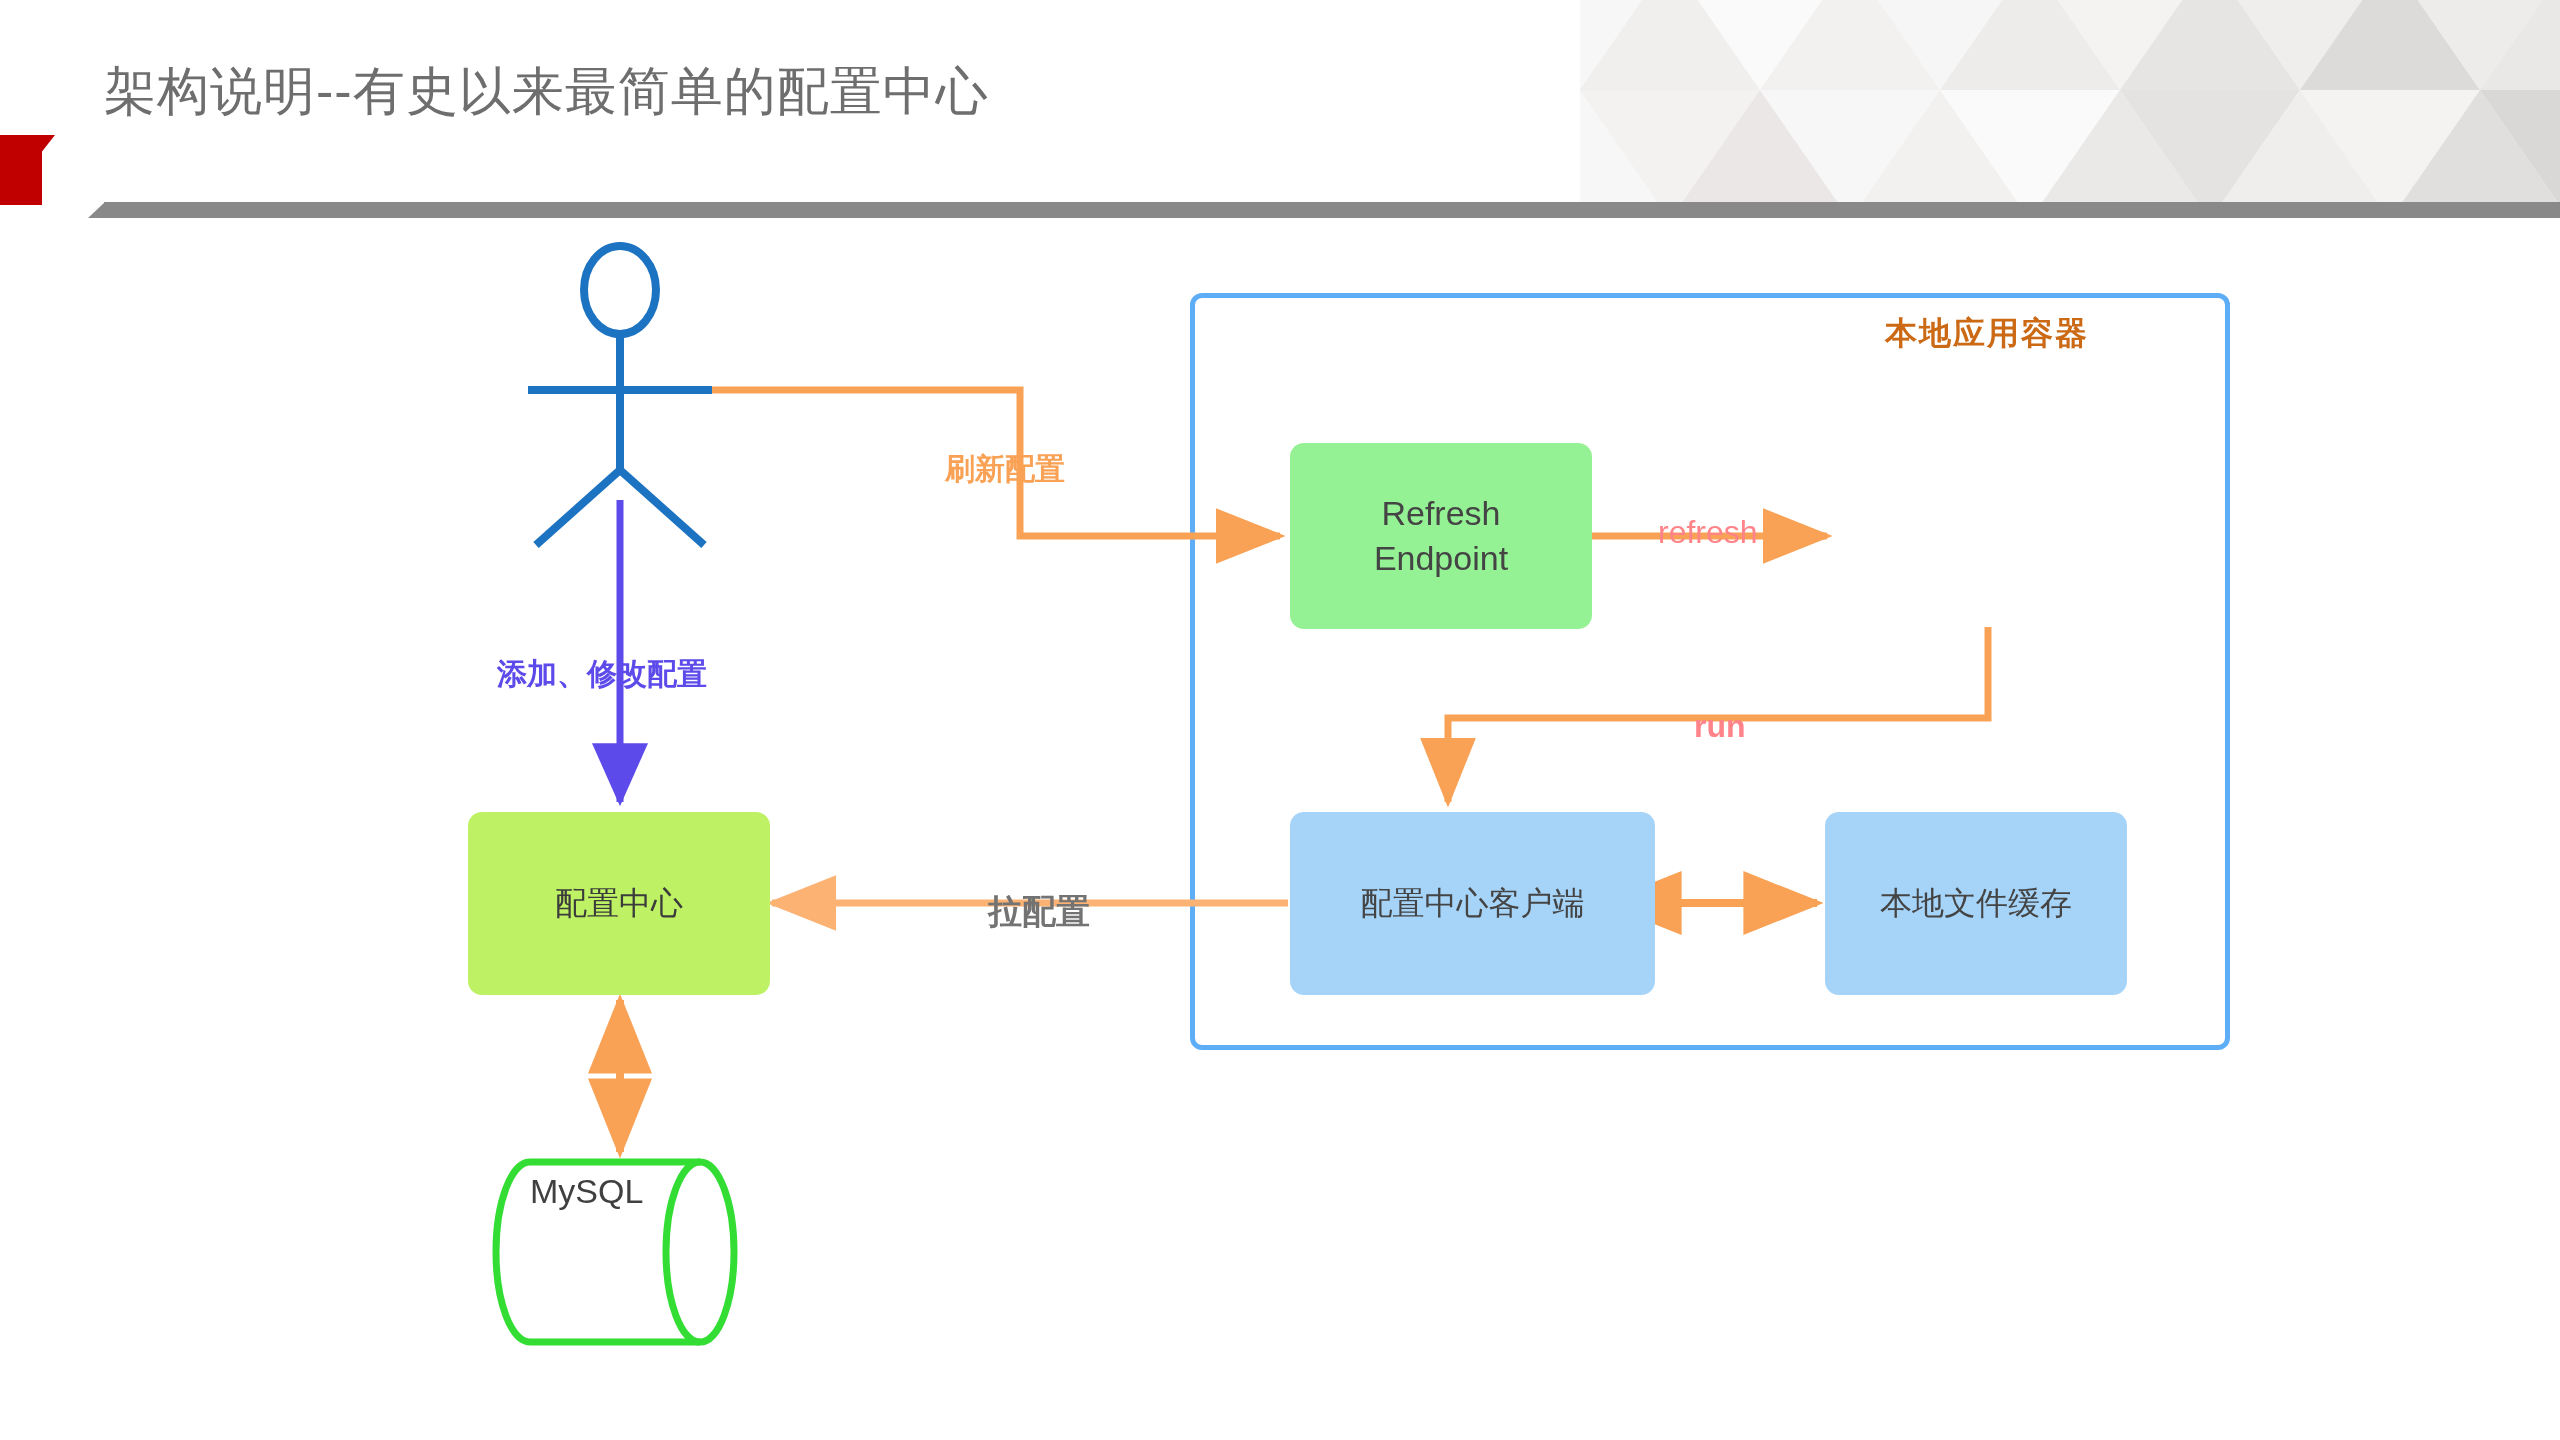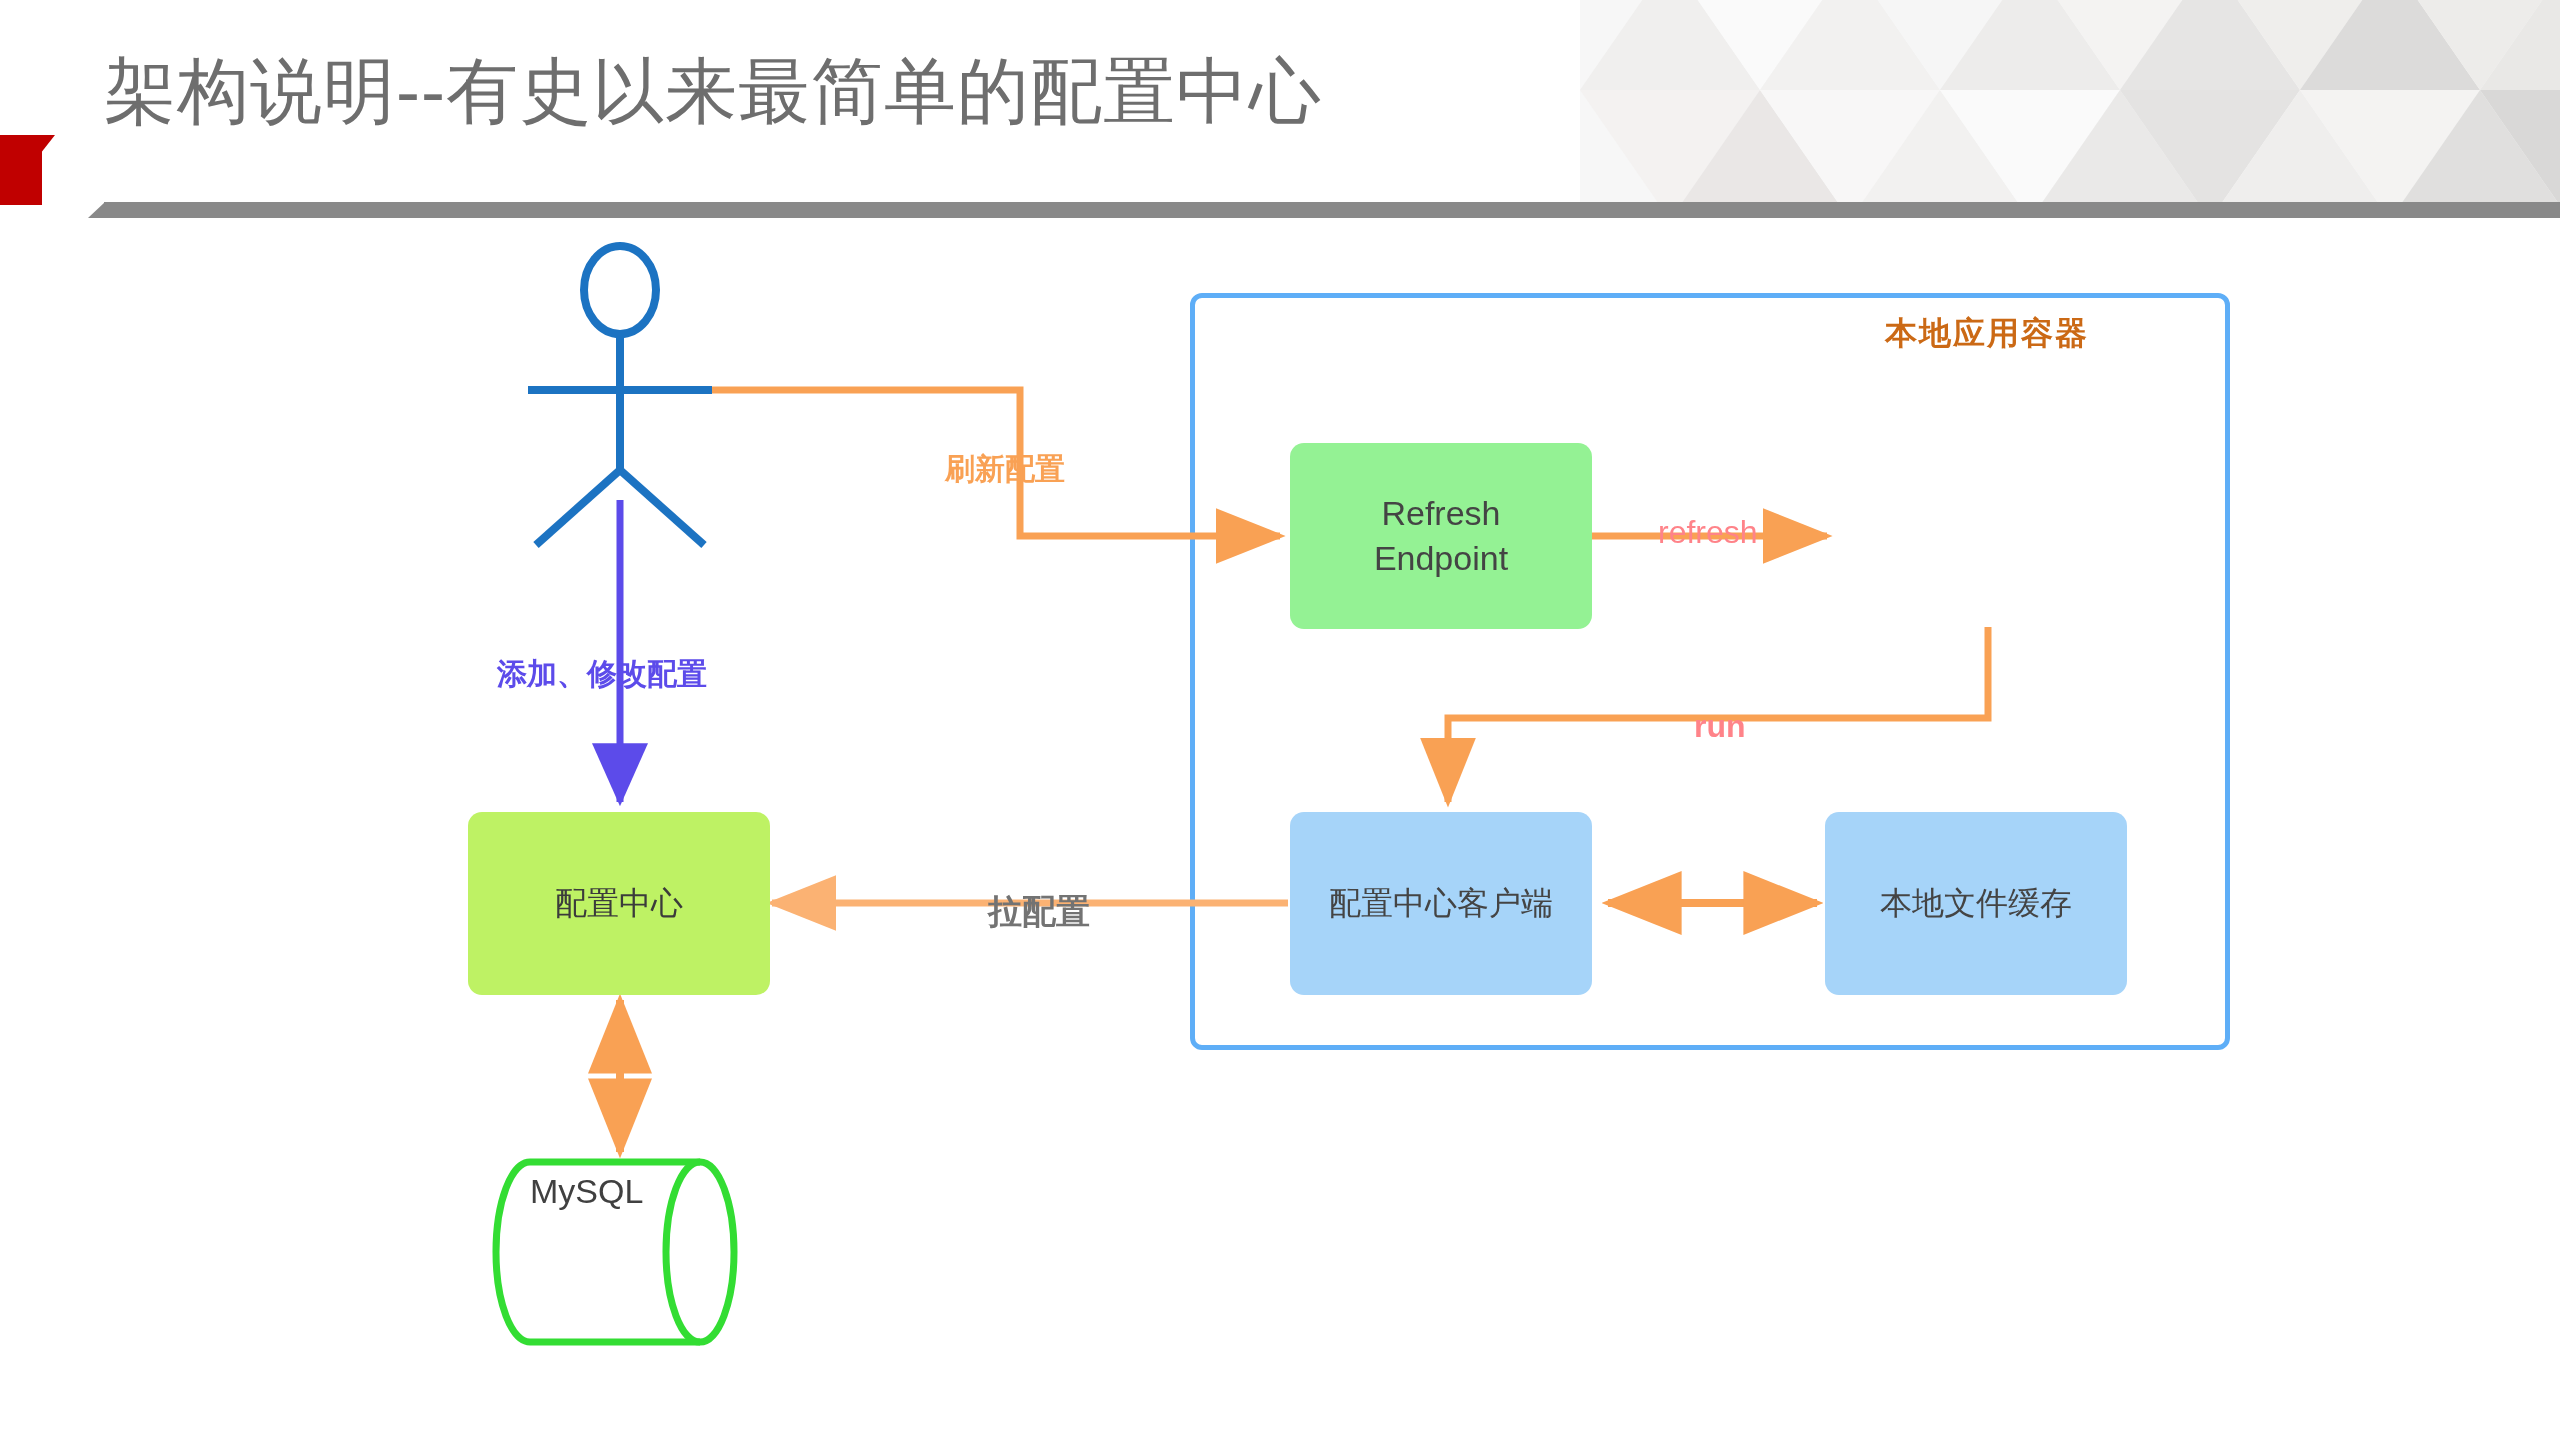--- a/index.html
+++ b/index.html
@@ -43,21 +43,21 @@
     width: 42px;
     height: 70px;
     background: #C00000;
   }
   #title {
     position: absolute;
     left: 104px;
     top: 26px;
     width: 1500px;
     height: 130px;
-    font-size: 72px;
+    font-size: 52px;
     line-height: 130px;
     color: #6E6E6E;
     letter-spacing: 1px;
     white-space: nowrap;
   }
   #title-rule {
     position: absolute;
     left: 104px;
     top: 202px;
     width: 2456px;
@@ -268,21 +268,21 @@
   </svg>
 
   <div class="node node-green" style="left:1290px; top:443px; width:302px; height:186px;">
     <span>
       <span>Refresh</span><br>
       <span>Endpoint</span>
     </span>
   </div>
 
 
-  <div class="node node-blue" style="left:1290px; top:812px; width:302px; height:183px;">
+  <div class="node node-blue" style="left:1290px; top:812px; width:365px; height:183px;">
     <span>配置中心客户端</span>
   </div>
 
   <div class="node node-blue" style="left:1825px; top:812px; width:302px; height:183px;">
     <span>本地文件缓存</span>
   </div>
 
   <div class="node node-orange" style="left:468px; top:812px; width:302px; height:183px;">
     <span>配置中心</span>
   </div>

